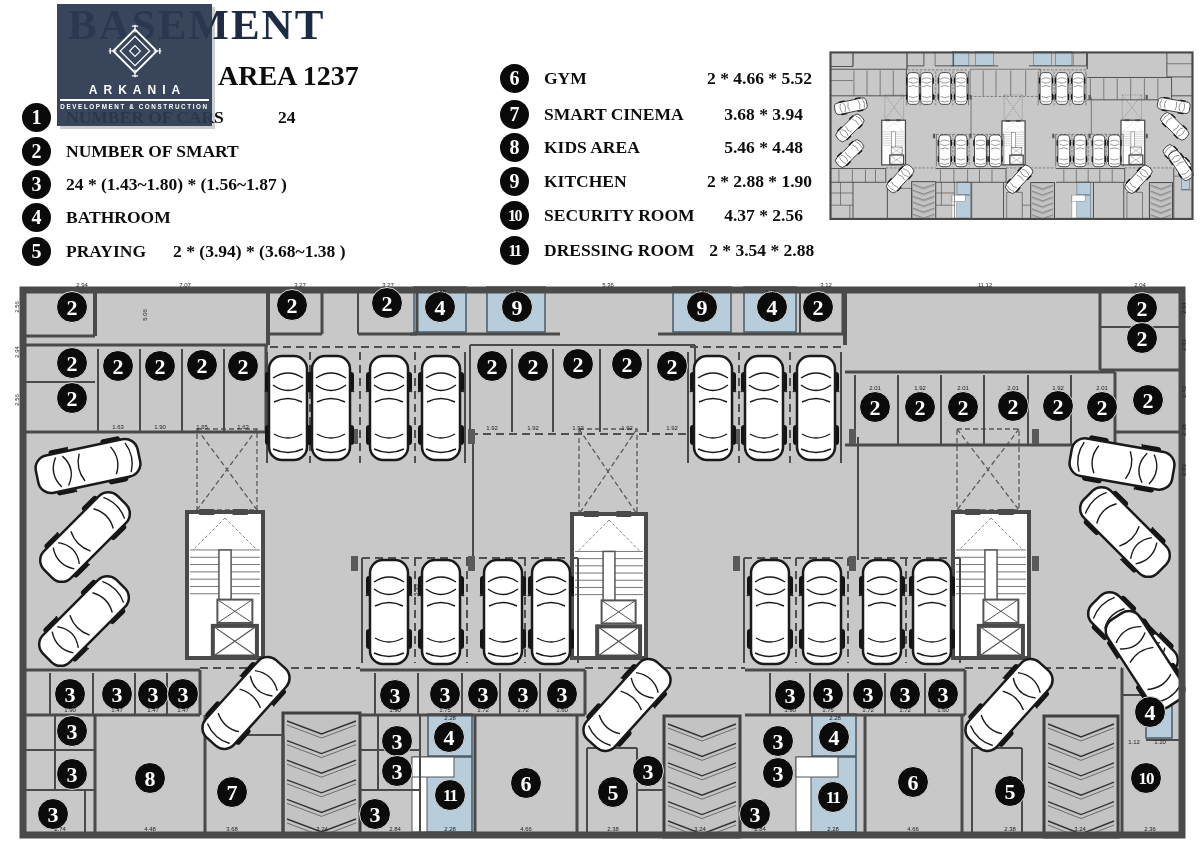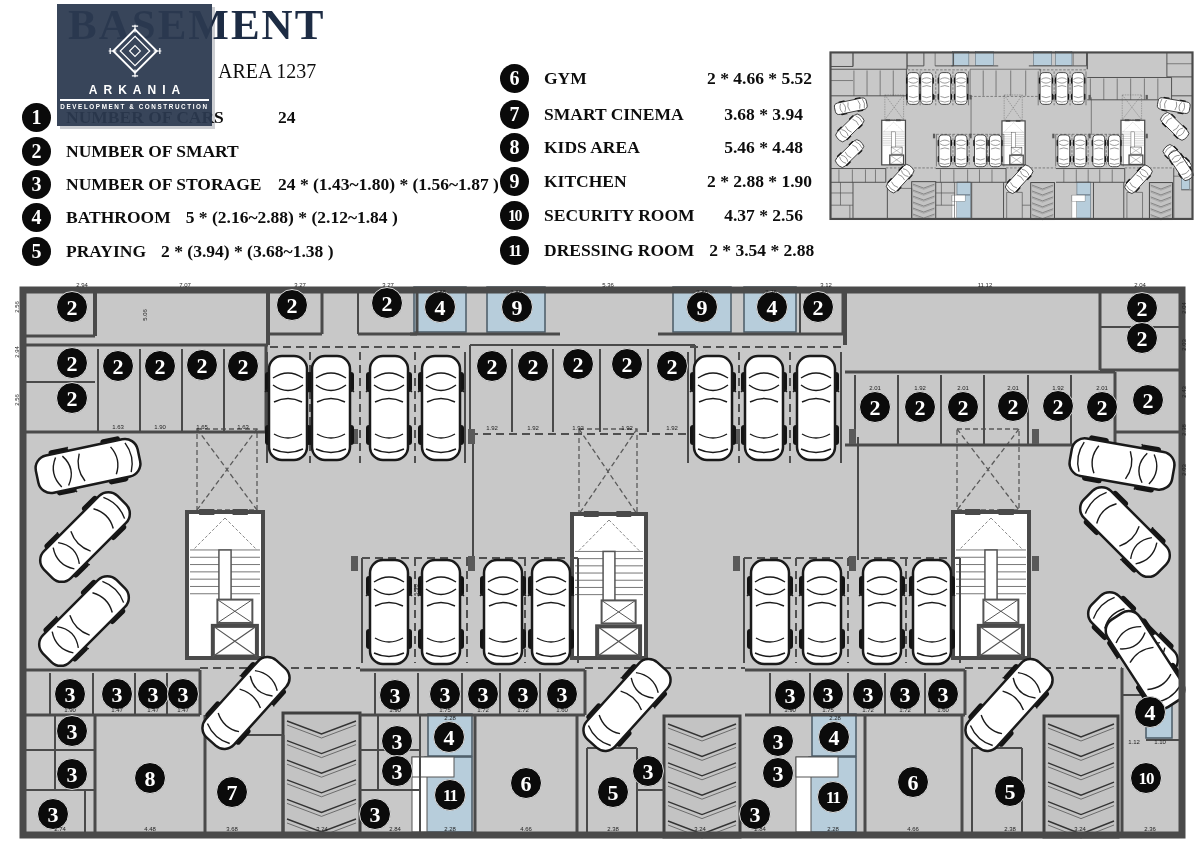--- a/index.html
+++ b/index.html
@@ -1,36 +1,36 @@
 <!DOCTYPE html>
 <html><head>
 <meta charset="utf-8">
 <style>
   html,body{margin:0;padding:0}
   body{width:1200px;height:848px;position:relative;background:#ffffff;
        font-family:"Liberation Serif",serif;overflow:hidden}
   .title{position:absolute;left:68px;top:0px;margin:0;font-size:43px;font-weight:bold;
          color:#1d2c44;letter-spacing:2px;z-index:1}
-  .area{position:absolute;left:218px;top:60px;font-size:20px;font-weight:normal;color:#0d0d0d;z-index:1}
+  .area{position:absolute;left:218px;top:60px;font-size:28px;font-weight:bold;color:#0d0d0d;z-index:1}
   .logo{position:absolute;left:57px;top:4px;width:155px;height:122px;background:rgba(44,57,80,.94);
         z-index:2;display:flex;flex-direction:column;align-items:center;justify-content:center;
         box-shadow:3px 3px 0 rgba(24,32,48,.22)}
   .logo-mark{width:62px;height:62px;display:block}
   .logo-name{color:#fff;font-family:"Liberation Sans",sans-serif;font-weight:bold;font-size:12px;
              letter-spacing:6px;margin-top:1px;padding-left:6px}
   .logo-tag{color:#fff;font-family:"Liberation Sans",sans-serif;font-size:6.3px;letter-spacing:1.6px;
             border-top:2px solid #fff;padding-top:2px;margin-top:2px;font-weight:bold}
   .lrow{position:absolute;display:flex;align-items:center;gap:15px;font-weight:bold;font-size:17.5px;
         color:#0d0d0d;white-space:nowrap;z-index:1}
   .lnum{flex:0 0 29px;width:29px;height:29px;border-radius:50%;background:#0a0a0a;color:#fff;
         font-size:20px;line-height:29px;text-align:center;font-weight:bold}
   .ll{left:22px}
   .ll.r1{top:103px}.ll.r2{top:137px}.ll.r3{top:170px}.ll.r4{top:203px}.ll.r5{top:237px}
   .ll.r1 .llabel,.ll.r2 .llabel,.ll.r3 .llabel{display:inline-block;width:197px}
-  .ll.r4 .llabel,.ll.r5 .llabel{}
+  .ll.r4 .llabel,.ll.r5 .llabel{margin-right:12px}
   .lr{left:500px;width:312px}
   .lr .llabel{display:inline-block;width:156px}
   .lr .lvalue{flex:1;text-align:center}
   .lr.r6{top:64px}.lr.r7{top:100px}.lr.r8{top:133px}.lr.r9{top:167px}.lr.r10{top:201px}.lr.r11{top:236px}
   .lr.r10 .lnum,.lr.r11 .lnum{font-size:16px;letter-spacing:-1.5px}
   .plan{position:absolute;left:15px;top:282px;width:1175px;height:563px}
   .mini{position:absolute;left:828px;top:50px;width:367px;height:172px}
 </style>
 </head>
 <body>
@@ -59,27 +59,25 @@
   <span class="lnum">1</span>
   <span class="llabel">NUMBER OF CARS</span>
   <span class="lvalue">24</span>
 </div>
 <div class="lrow ll r2">
   <span class="lnum">2</span>
   <span class="llabel">NUMBER OF SMART</span>
 </div>
 <div class="lrow ll r3">
   <span class="lnum">3</span>
-  <span class="llabel">NUMBER OF STORAGE</span>
   <span class="lvalue">24 * (1.43~1.80) * (1.56~1.87 )</span>
 </div>
 <div class="lrow ll r4">
   <span class="lnum">4</span>
   <span class="llabel">BATHROOM</span>
-  <span class="lvalue">5 * (2.16~2.88) * (2.12~1.84 )</span>
 </div>
 <div class="lrow ll r5">
   <span class="lnum">5</span>
   <span class="llabel">PRAYING</span>
   <span class="lvalue">2 * (3.94) * (3.68~1.38 )</span>
 </div>
 
 <div class="lrow lr r6">
   <span class="lnum">6</span>
   <span class="llabel">GYM</span>

